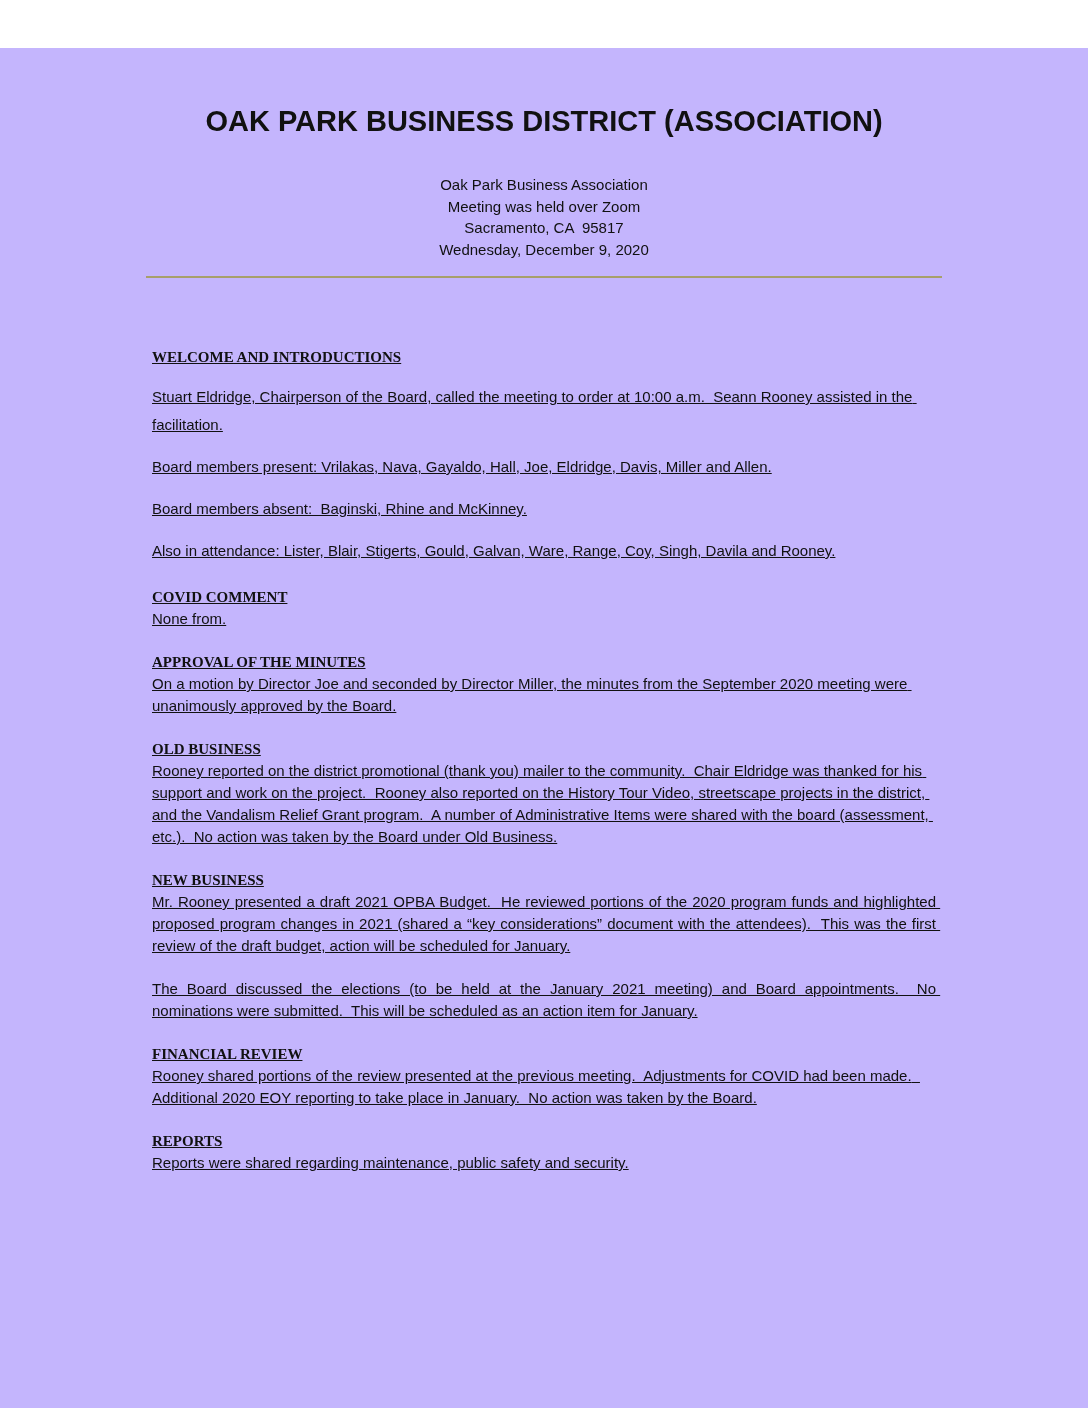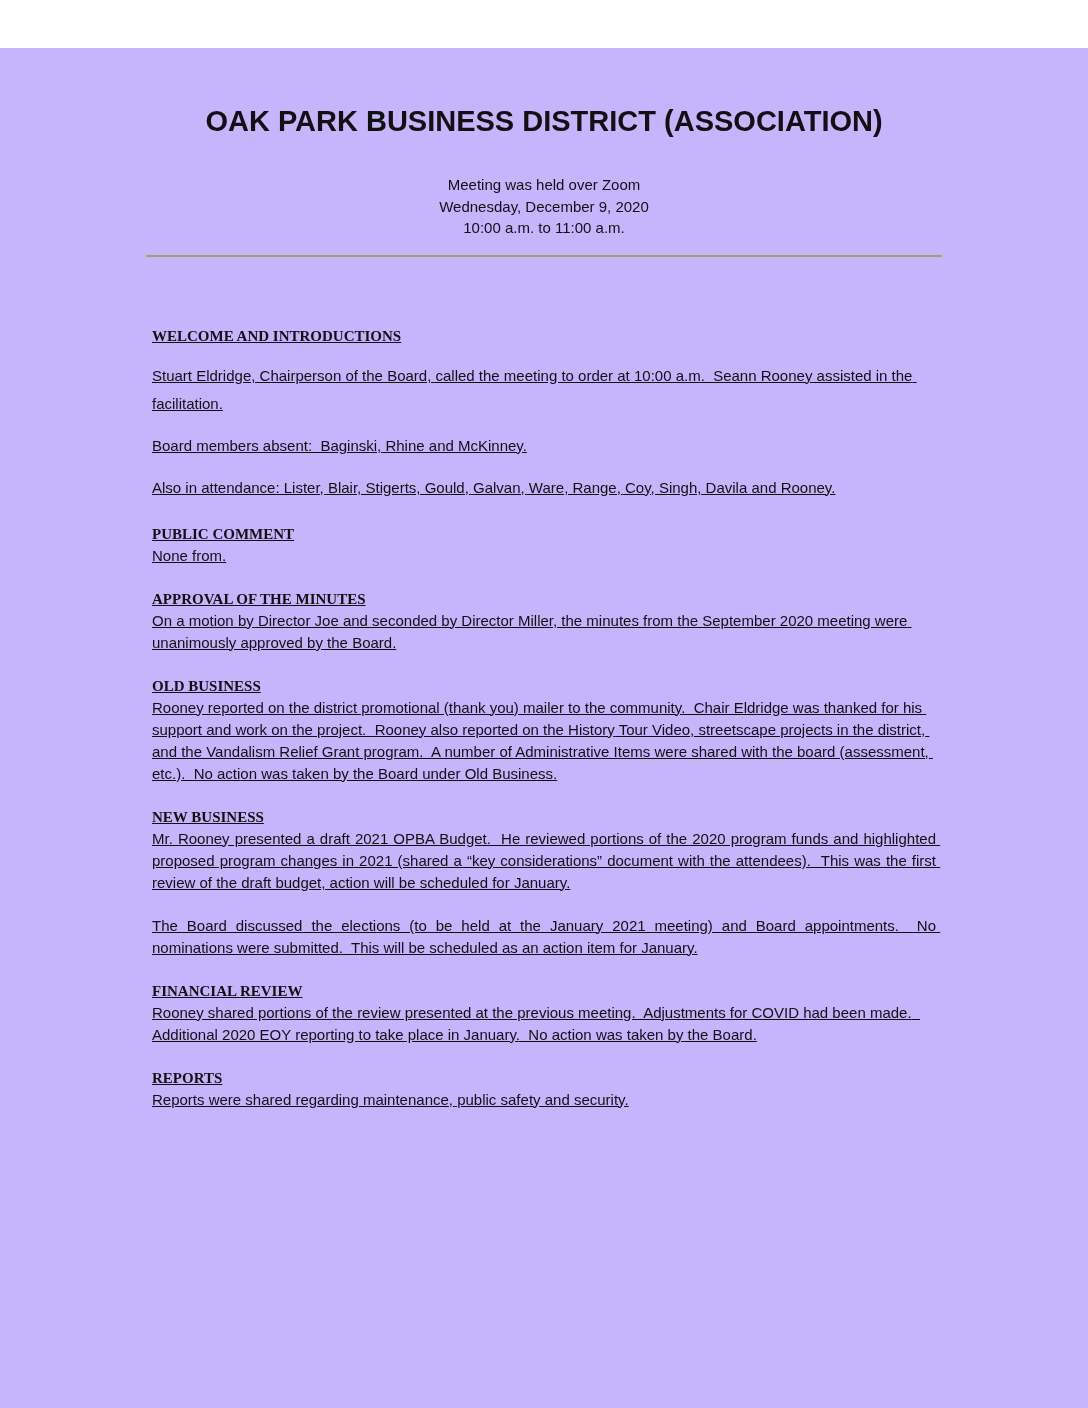--- a/index.html
+++ b/index.html
@@ -75,38 +75,40 @@
 </style>
 </head>
 <body>
 
 <div class="page">
   <div class="doc">
 
     <h1 class="doc-title">OAK PARK BUSINESS DISTRICT (ASSOCIATION)</h1>
 
     <div class="meta-block">
+      <div class="meta-line">Oak Park Business Association</div>
       <div class="meta-line">Meeting was held over Zoom</div>
+      <div class="meta-line">Sacramento, CA  95817</div>
       <div class="meta-line">Wednesday, December 9, 2020</div>
-      <div class="meta-line">10:00 a.m. to 11:00 a.m.</div>
     </div>
 
     <hr class="divider">
 
     <div class="body-content">
 
       <div class="section sec-welcome">
         <h2 class="sec-heading">WELCOME AND INTRODUCTIONS</h2>
         <p>Stuart Eldridge, Chairperson of the Board, called the meeting to order at 10:00 a.m.  Seann Rooney assisted in the facilitation.</p>
+        <p>Board members present: Vrilakas, Nava, Gayaldo, Hall, Joe, Eldridge, Davis, Miller and Allen.</p>
         <p>Board members absent:  Baginski, Rhine and McKinney.</p>
         <p>Also in attendance: Lister, Blair, Stigerts, Gould, Galvan, Ware, Range, Coy, Singh, Davila and Rooney.</p>
       </div>
 
       <div class="section">
-        <h2 class="sec-heading">PUBLIC COMMENT</h2>
+        <h2 class="sec-heading">COVID COMMENT</h2>
         <p>None from.</p>
       </div>
 
       <div class="section">
         <h2 class="sec-heading">APPROVAL OF THE MINUTES</h2>
         <p>On a motion by Director Joe and seconded by Director Miller, the minutes from the September 2020 meeting were unanimously approved by the Board.</p>
       </div>
 
       <div class="section">
         <h2 class="sec-heading">OLD BUSINESS</h2>

